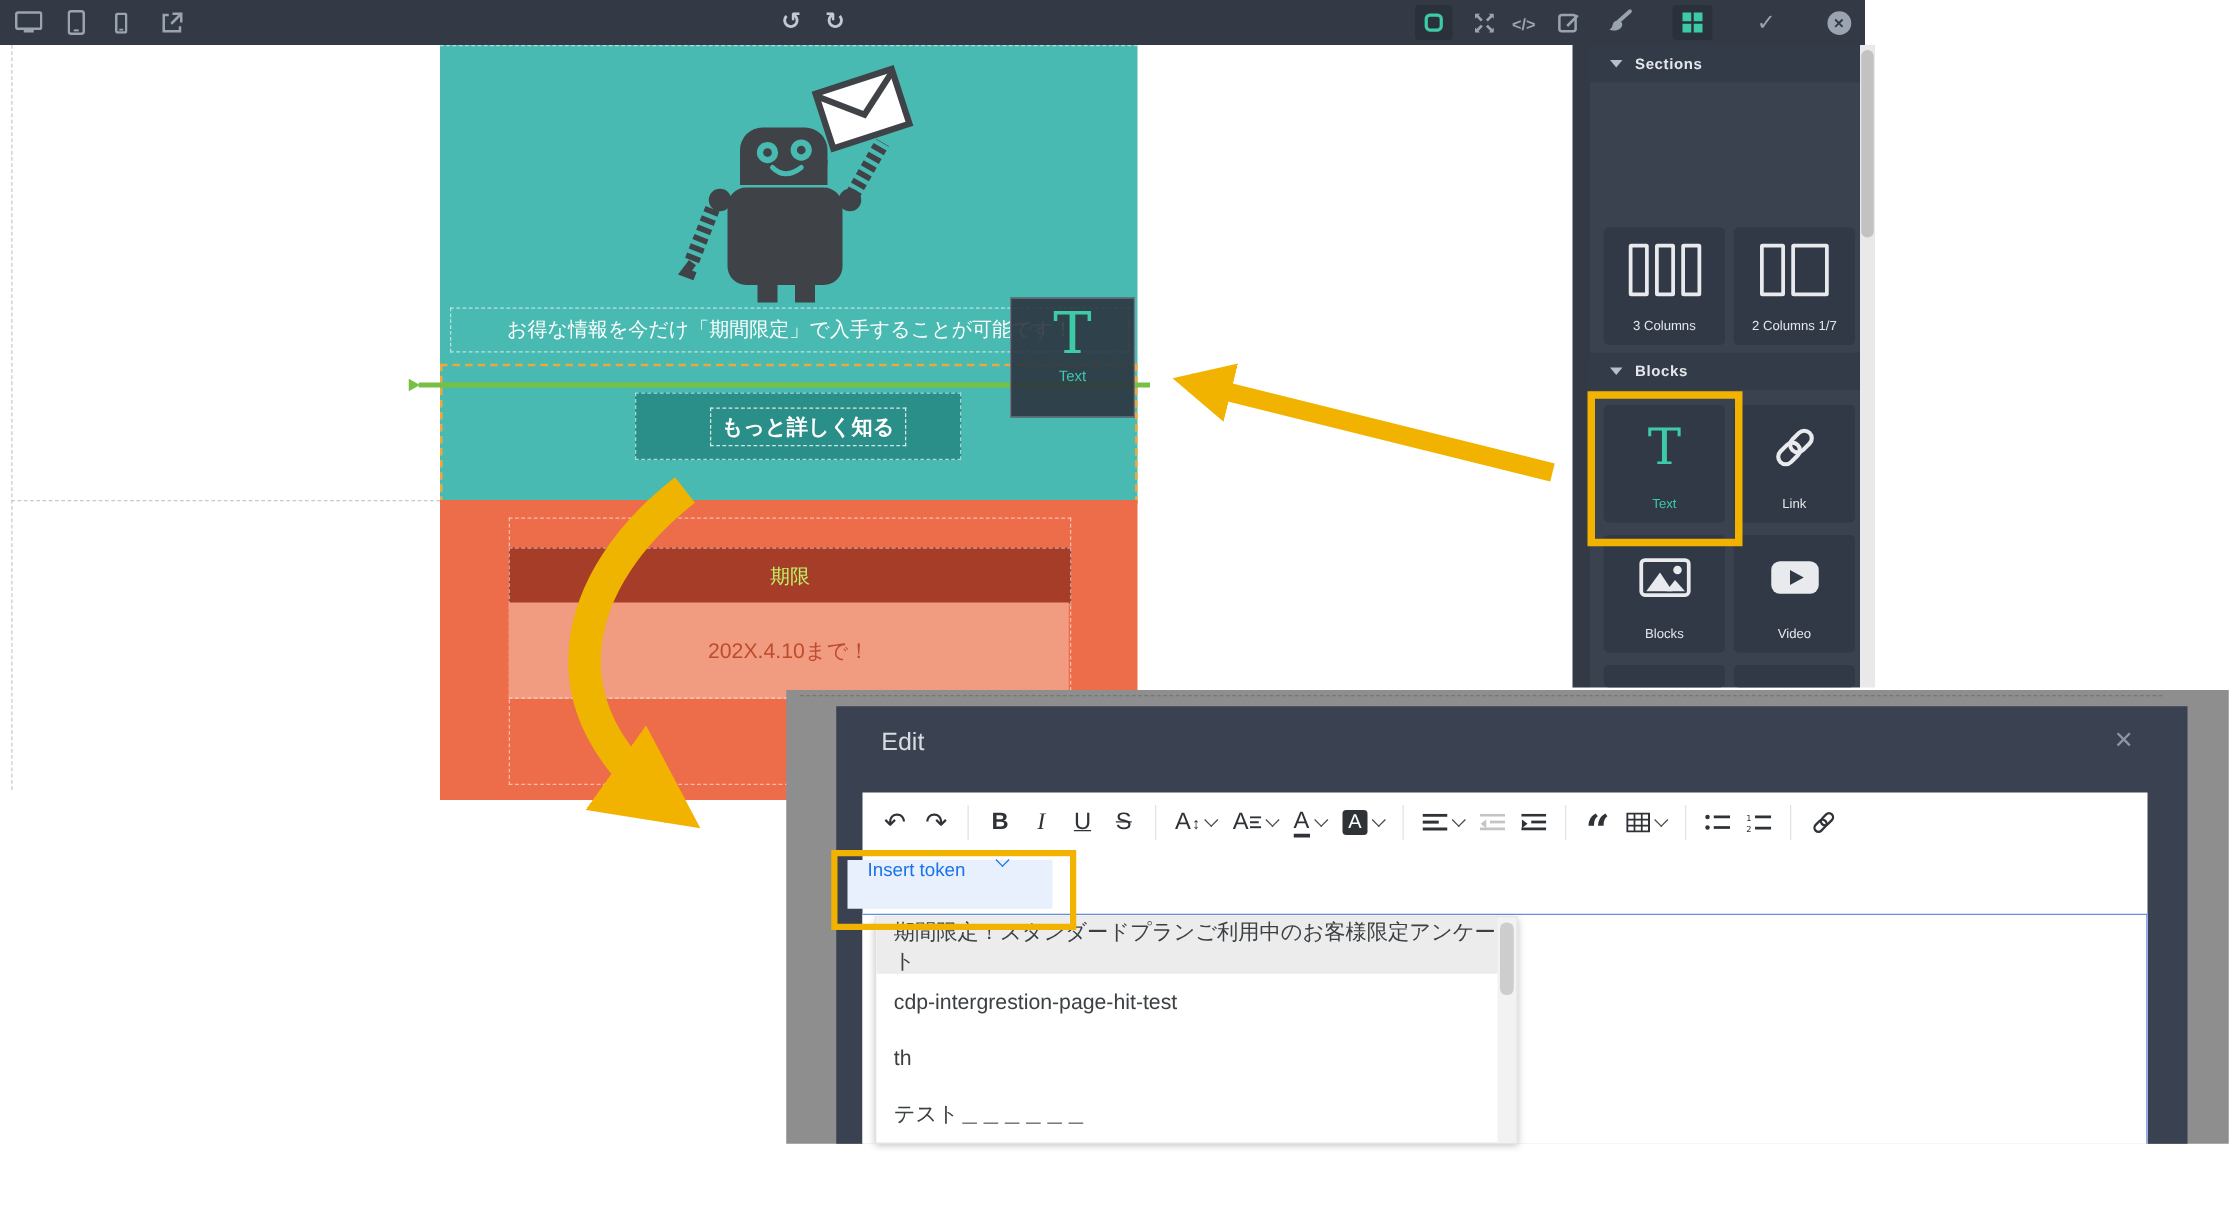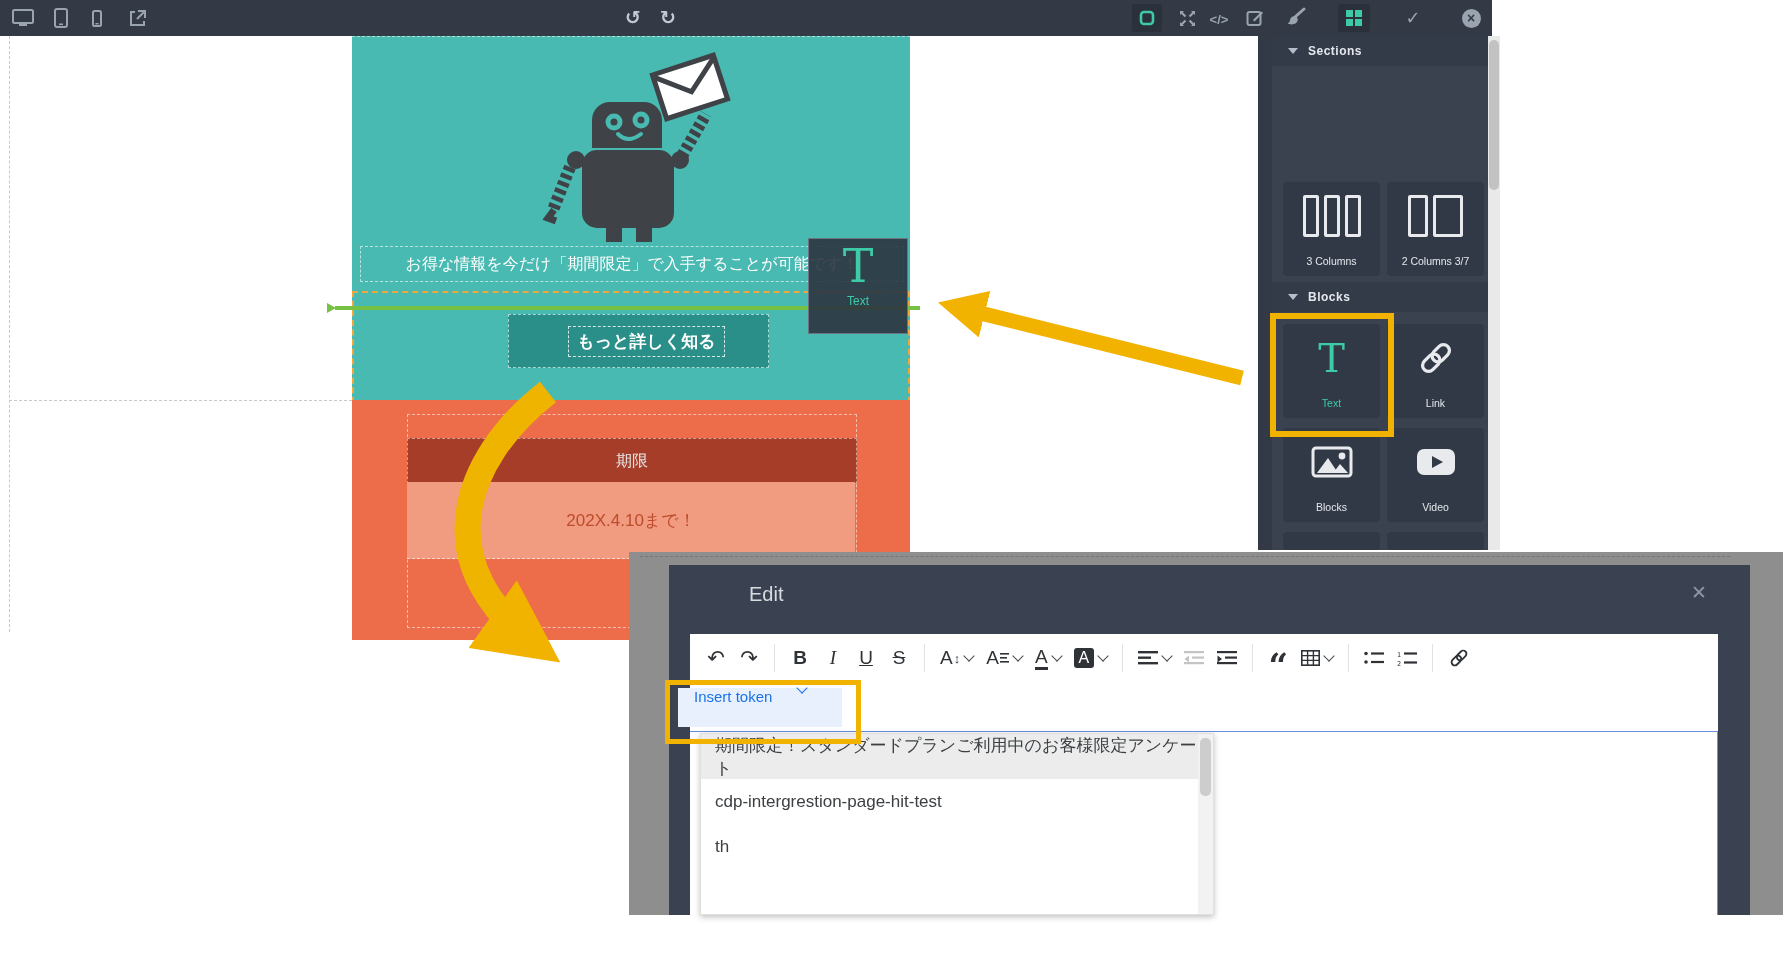--- a/index.html
+++ b/index.html
@@ -20,21 +20,21 @@
   .teal-text{left:360px;top:246px;width:542px;height:34px;border:1px dashed rgba(255,255,255,.6);
              color:#fff;font-size:16px;display:flex;align-items:center;justify-content:center;}
   .drop-band{left:352px;top:291px;width:554px;height:108px;border:2px dashed #EFA73B;}
   .drop-line{left:335px;top:306px;width:585px;height:0;border-top:4px solid #76C043;}
   .drop-line-tip{left:327px;top:303px;width:0;height:0;border-left:9px solid #76C043;border-top:5px solid transparent;border-bottom:5px solid transparent;}
   .cta-btn{left:508px;top:314px;width:243px;height:52px;background:#2A8F88;border:1px dashed #a5d9d4;
            display:flex;align-items:center;justify-content:center;cursor:pointer;padding-left:16px;}
   .cta-btn span{color:#fff;font-weight:bold;font-size:17px;border:1px dashed rgba(255,255,255,.8);padding:3px 8px;}
   .orange-sec{left:352px;top:400px;width:558px;height:240px;background:#ED6C4A;}
   .orange-inner{left:407px;top:414px;width:448px;height:212px;border:1px dashed rgba(255,255,255,.55);}
-  .deadline-hdr{left:407px;top:438px;width:448px;height:44px;background:#A63D28;color:#e5e5e5;font-size:16px;
+  .deadline-hdr{left:407px;top:438px;width:448px;height:44px;background:#A63D28;color:#bef264;font-size:16px;
                 display:flex;align-items:center;justify-content:center;border:1px dashed rgba(255,255,255,.5);}
   .deadline-val{left:407px;top:482px;width:448px;height:76px;background:#F19B80;color:#BD4C2C;font-size:17px;
                 display:flex;align-items:center;justify-content:center;border-bottom:1px dashed rgba(255,255,255,.6);}
   
   .ghost{left:808px;top:238px;width:98px;height:94px;background:rgba(44,52,63,.9);border:1px solid #6b7480;
          display:flex;flex-direction:column;align-items:center;z-index:4;}
   .ghost .gT{font-family:"DejaVu Serif","Liberation Serif",serif;font-size:46px;line-height:1.1;color:#3EC9A7;margin-top:2px;}
   .ghost .gl{font-size:12px;color:#3EC9A7;margin-top:2px;}
   
   .side-strip{left:1258px;top:36px;width:14px;height:514px;background:#333A45;}
@@ -48,21 +48,21 @@
         align-items:center;justify-content:flex-end;cursor:pointer;}
   .card .lbl{color:#E4E7EB;font-size:10.5px;margin-bottom:9px;}
   .card .ic{position:absolute;top:0;left:0;right:0;bottom:26px;display:flex;align-items:center;justify-content:center;gap:5px;}
   .colrect{border:3px solid #E8EAED;border-radius:2px;}
   .cardT{font-family:"DejaVu Serif","Liberation Serif",serif;font-size:40px;color:#3EC9A7;}
   .hl-rect{border:6px solid #F2B200;z-index:8;}
   
   .backdrop{left:629px;top:552px;width:1154px;height:363px;background:#8E8E8E;z-index:5;}
   .backdrop-dash{left:640px;top:556px;width:1090px;height:0;border-top:1px dashed #767676;z-index:5;}
   .modal{left:669px;top:565px;width:1081px;height:350px;background:#3A4150;z-index:6;}
-  .modal-title{position:absolute;left:36px;top:18px;color:#D8DCE1;font-size:20px;margin-left:44px;}
+  .modal-title{position:absolute;left:36px;top:18px;color:#D8DCE1;font-size:20px;}
   .modal-x{position:absolute;left:1022px;top:16px;color:#8f96a3;font-size:19px;cursor:pointer;}
   .editor{position:absolute;left:21px;top:69px;width:1028px;height:281px;background:#fff;}
   .rtb{position:absolute;left:0;top:0;width:100%;height:48px;display:flex;align-items:center;padding-left:16px;box-sizing:border-box;gap:13px;}
   .rtb .it{display:inline-flex;align-items:center;justify-content:center;min-width:20px;height:30px;color:#2F3337;
            font-size:19px;cursor:pointer;}
   .rtb .sep{width:1px;height:28px;background:#E2E2E2;margin:0 2px;}
   .dim{color:#BDBDBD;}
   .chv{width:7px;height:7px;border-right:1.8px solid #4a4a4a;border-bottom:1.8px solid #4a4a4a;transform:rotate(45deg);
        display:inline-block;margin-left:5px;margin-top:-4px;}
   .bgA{background:#2F3337;color:#fff;border-radius:3px;padding:1px 5px;font-size:16px;}
@@ -217,21 +217,21 @@
         <span class="colrect" style="width:10px;height:36px"></span>
         <span class="colrect" style="width:10px;height:36px"></span>
       </span>
     <span class="lbl">3 Columns</span>
   </div>
   <div class="card" style="left:115px;top:146px">
     <span class="ic">
       <span class="colrect" style="width:14px;height:36px"></span>
         <span class="colrect" style="width:24px;height:36px"></span>
       </span>
-    <span class="lbl">2 Columns 3/7</span>
+    <span class="lbl">2 Columns 1/7</span>
   </div>
 
   <div class="sec-hdr" style="top:246px">
     <span class="caret"></span>
     <span>Blocks</span>
   </div>
 
   <div class="card" style="left:11px;top:288px">
     <span class="ic">
         <span class="cardT">T</span>
@@ -386,20 +386,21 @@
 <div class="abs chip-hl"></div>
 <div class="abs chip">
   <span>Insert token</span>
   <span class="chv"></span>
 </div>
 
 <div class="abs dd">
   <div class="dd-item hov">期間限定！スタンダードプランご利用中のお客様限定アンケート</div>
   <div class="dd-item">cdp-intergrestion-page-hit-test</div>
   <div class="dd-item">th</div>
+  <div class="dd-item">テスト＿＿＿＿＿＿</div>
   <div class="dd-scroll">
       <span class="dd-thumb"></span>
     </div>
 </div>
 
 <svg class="abs" style="left:0;top:0;z-index:9;pointer-events:none" width="1783" height="971" viewBox="0 0 1783 971">
   <defs>
     <marker id="ah" viewBox="0 0 10 10" refX="7" refY="5" markerWidth="3.2" markerHeight="3.2" orient="auto">
       <path d="M0,0 L10,5 L0,10 z" fill="#F2B200"></path>
     </marker>

